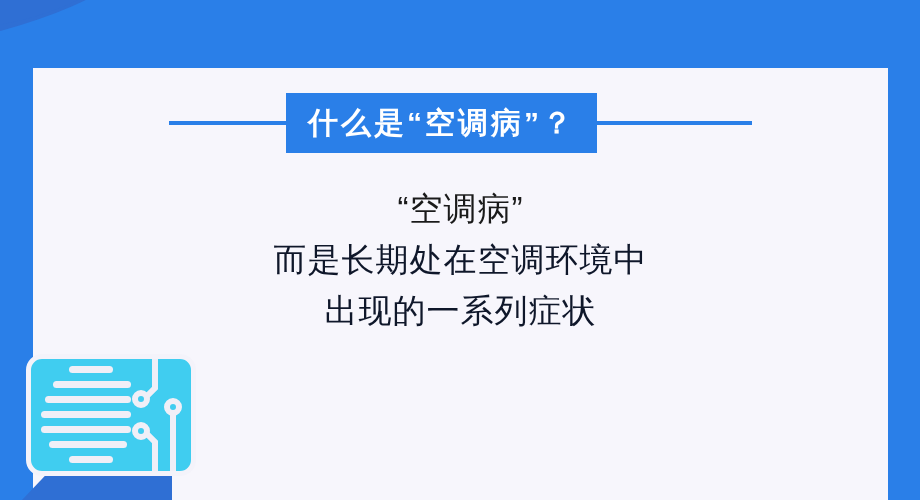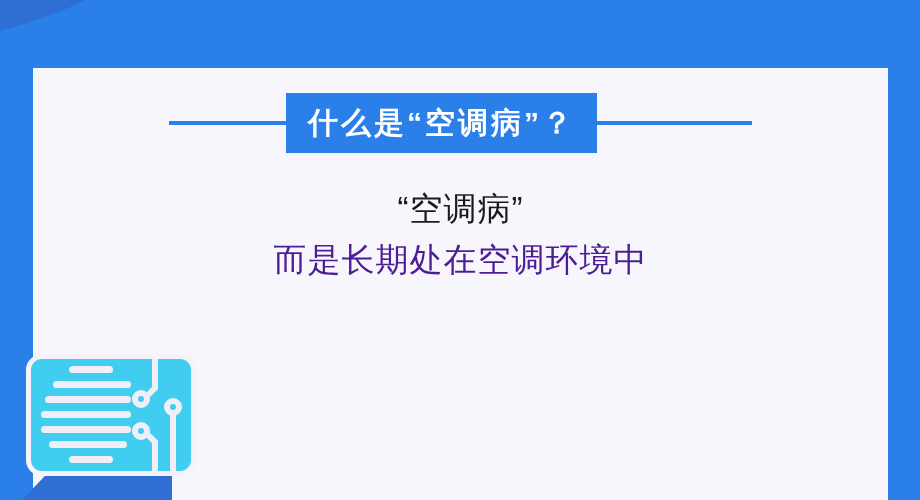--- a/index.html
+++ b/index.html
@@ -99,21 +99,21 @@
   }
   .body-line {
     font-size: 33px;
     line-height: 51px;
     font-weight: normal;
     white-space: nowrap;
     letter-spacing: 1px;
     text-align: center;
   }
   .body-line.dark { color: #1a1a1a; }
-  .body-line.accent { color: #4c1d95; }
+  .body-line.accent { color: #0f172a; }
 
   
   .icon-wrap {
     position: absolute;
     left: 12px;
     bottom: 0;
     width: 200px;
     height: 160px;
   }
   .icon-shadow {
@@ -153,20 +153,21 @@
       <div class="rule rule-left"></div>
       <div class="title-box">
         <span class="title-text">什么是“空调病”？</span>
       </div>
       <div class="rule rule-right"></div>
     </div>
 
     <div class="body-block">
       <div class="body-line dark">“空调病”</div>
       <div class="body-line accent">而是长期处在空调环境中</div>
+      <div class="body-line accent">出现的一系列症状</div>
     </div>
 
   </div>
 
   <div class="icon-wrap">
     <div class="icon-shadow"></div>
     <div class="icon-card">
       <svg width="160" height="112" viewBox="0 0 160 112" aria-hidden="true">
         <g fill="#f0eff7">
           <rect x="38" y="7" width="44" height="7" rx="3.5"></rect>

